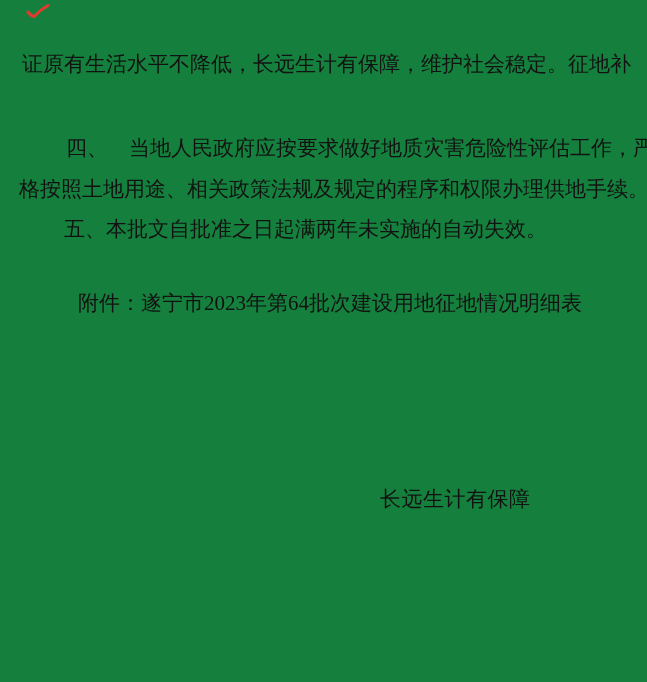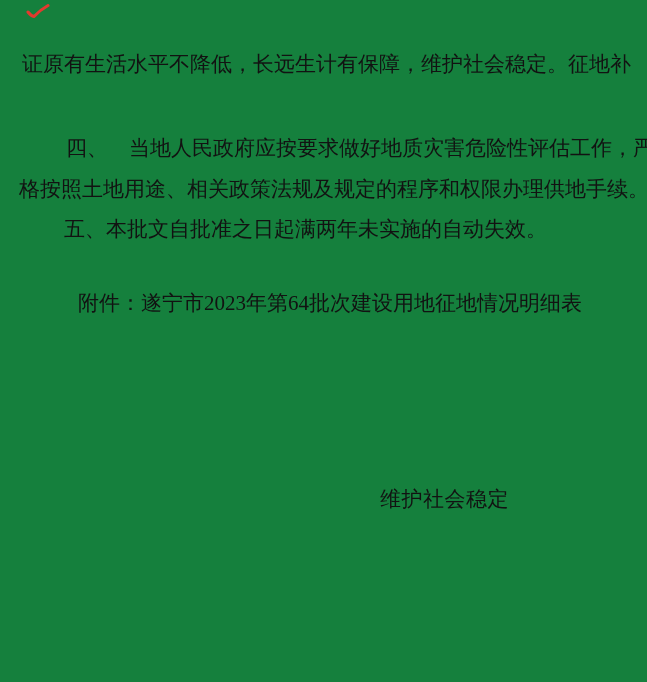--- a/index.html
+++ b/index.html
@@ -58,16 +58,16 @@
 
 
   <div class="doc-line l-item4a">四、　当地人民政府应按要求做好地质灾害危险性评估工作，严</div>
 
   <div class="doc-line l-item4b">格按照土地用途、相关政策法规及规定的程序和权限办理供地手续。</div>
 
   <div class="doc-line l-item5">五、本批文自批准之日起满两年未实施的自动失效。</div>
 
   <div class="doc-line l-attachment">附件：遂宁市2023年第64批次建设用地征地情况明细表</div>
 
-  <div class="doc-line l-issuer">维护社会稳定</div>
+  <div class="doc-line l-issuer">长远生计有保障</div>
 
 
 </div>
 
 </body></html>

